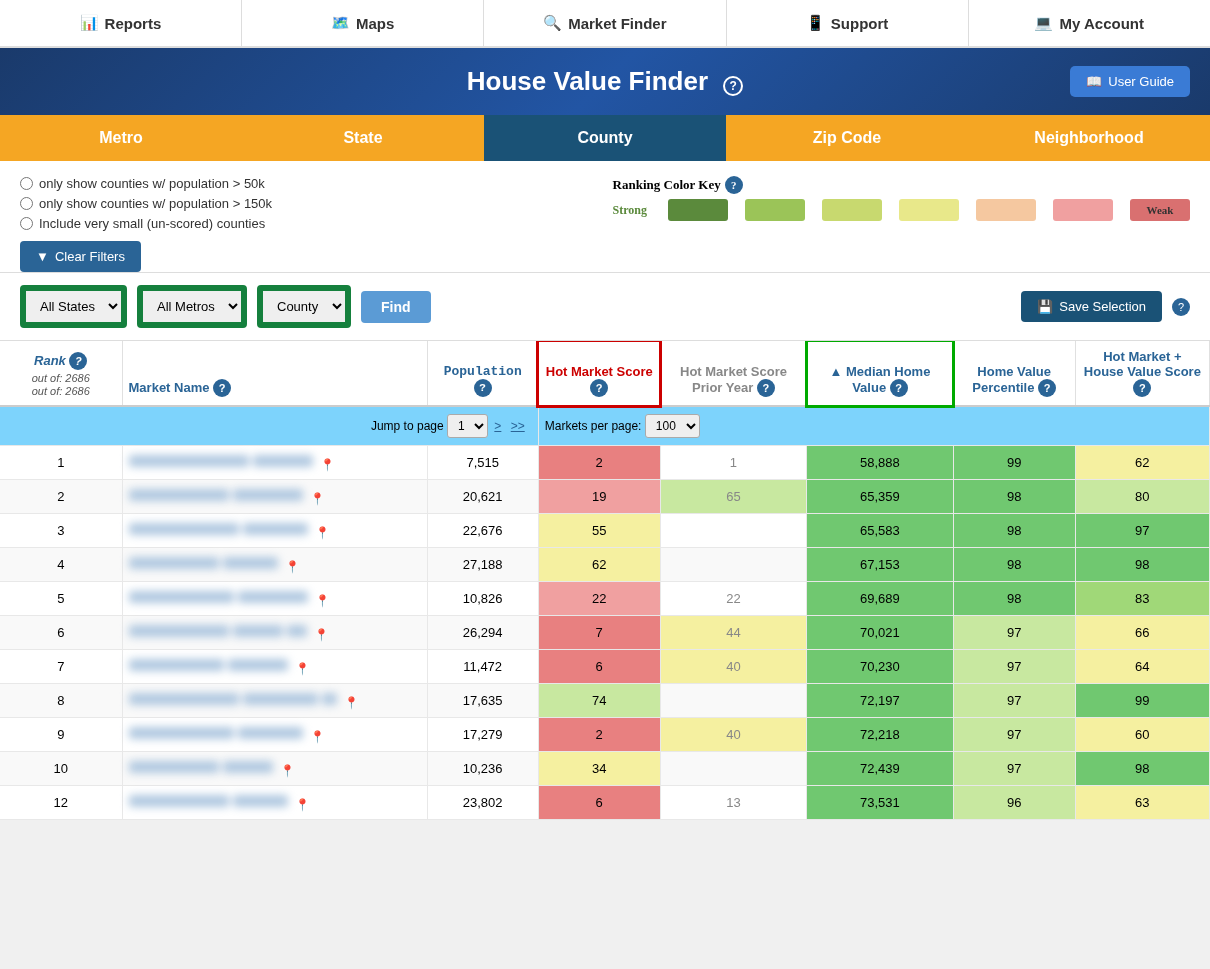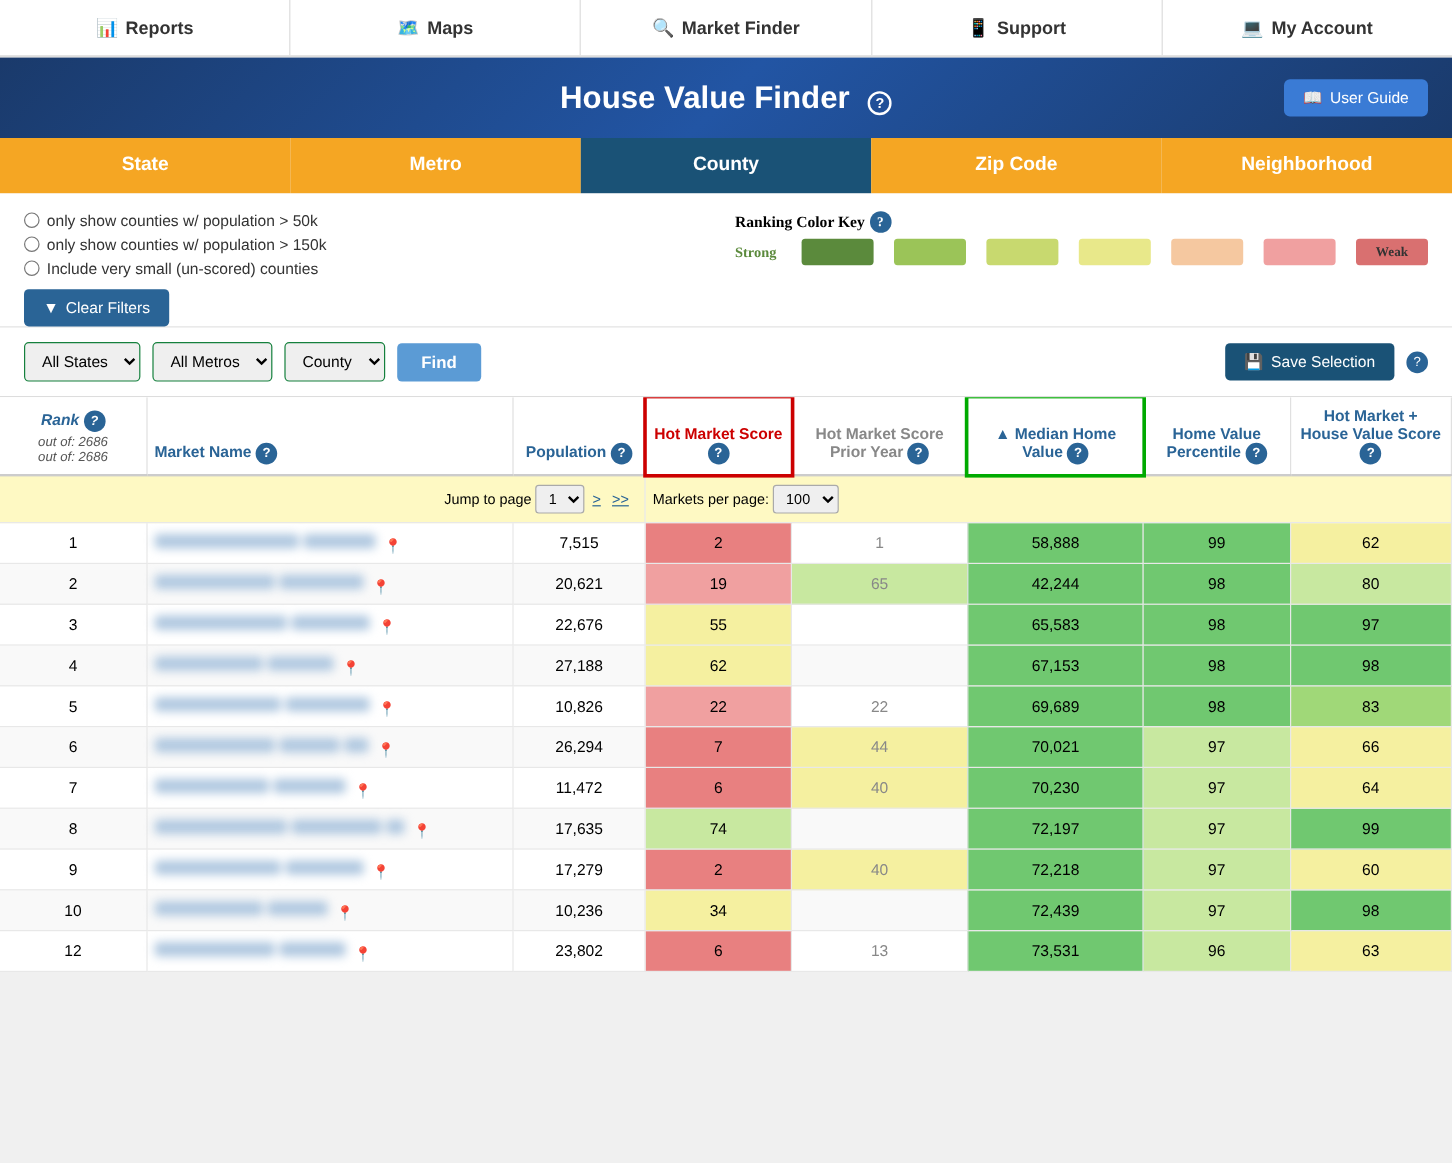--- a/index.html
+++ b/index.html
@@ -29,54 +29,54 @@
     .ck-strong { background: #5b8a3c; }
     .ck-2 { background: #9bc458; }
     .ck-3 { background: #c8d96f; }
     .ck-4 { background: #e8e88a; }
     .ck-5 { background: #f5c8a0; }
     .ck-6 { background: #f0a0a0; }
     .ck-weak { background: #d97070; color: #333; font-size: 11px; display: flex; align-items: center; justify-content: center; font-weight: bold; }
 
     
     .selects-row { display: flex; align-items: center; gap: 10px; padding: 12px 20px; background: #fff; border-bottom: 1px solid #ddd; }
-    .selects-row select { padding: 7px 10px; border: 1px solid #15803d; border-radius: 4px; font-size: 13px; }
+    .selects-row select { padding: 7px 10px; border: 6px solid #15803d; border-radius: 4px; font-size: 13px; }
     .find-btn { background: #5b9bd5; color: #fff; border: none; padding: 8px 20px; border-radius: 4px; cursor: pointer; font-size: 14px; font-weight: bold; }
     .save-selection-btn { background: #1a5276; color: #fff; border: none; padding: 8px 16px; border-radius: 4px; cursor: pointer; font-size: 13px; display: flex; align-items: center; gap: 6px; margin-left: auto; }
     .help-circle { display: inline-flex; align-items: center; justify-content: center; width: 18px; height: 18px; border-radius: 50%; background: #2a6496; color: #fff; font-size: 11px; cursor: pointer; flex-shrink: 0; }
 
     
     .table-container { background: #fff; overflow-x: auto; }
     table { width: 100%; border-collapse: collapse; font-size: 13px; }
     th { background: #fff; padding: 8px 6px; text-align: center; border-bottom: 2px solid #ccc; border-right: 1px solid #e0e0e0; color: #2a6496; font-weight: bold; vertical-align: bottom; }
     th .sub { font-weight: normal; font-size: 11px; color: #555; }
     td { padding: 7px 6px; text-align: center; border-bottom: 1px solid #e8e8e8; border-right: 1px solid #e8e8e8; }
     tr:nth-child(even) { background: #f9f9f9; }
     
     .rank-col { width: 100px; font-style: italic; }
     .name-col { width: 250px; text-align: left; }
-    .pop-col { width: 90px; }
+    .pop-col { width: 90px; font-family: Liberation Mono, monospace; }
     .hot-col { width: 100px; }
     .hot-prior-col { width: 120px; }
     .median-col { width: 120px; }
     .hv-pct-col { width: 100px; }
     .hot-hv-col { width: 110px; }
 
     
     .cell-red-dark { background: #e88080 !important; }
     .cell-red { background: #f0a0a0 !important; }
     .cell-yellow { background: #f5f0a0 !important; }
     .cell-green-dark { background: #70c870 !important; }
     .cell-green { background: #a0d878 !important; }
     .cell-green-light { background: #c8e8a0 !important; }
     .cell-pink { background: #f5c8c8 !important; }
     .market-name-blur { display: inline-block; background: #b0c8e0; border-radius: 3px; height: 12px; margin: 2px 0; }
 
     
-    .pagination-row td { background: #fef9c3; font-size: 12px; }
+    .pagination-row td { background: #7dd3fc; font-size: 12px; }
     .page-select { padding: 3px 6px; border: 1px solid #aaa; border-radius: 3px; font-size: 12px; }
     .page-link { color: #2a6496; cursor: pointer; text-decoration: underline; margin: 0 3px; }
     
     .blurred { filter: blur(4px); user-select: none; }
 
     
     .col-hot-market { outline: 3px solid #cc0000; outline-offset: -1px; }
     .col-median { outline: 3px solid #00aa00; outline-offset: -1px; }
   </style>
 </head>
@@ -112,22 +112,22 @@
     House Value Finder
     <span class="hero-question">?</span>
   </span>
   <button class="hero-guide">
     <span>📖</span>
     <span>User Guide</span>
   </button>
 </div>
 
 <div class="tab-bar" id="tab-bar-container">
+    <div class="tab">Metro</div>
     <div class="tab">State</div>
-    <div class="tab">Metro</div>
     <div class="tab active">County</div>
     <div class="tab">Zip Code</div>
     <div class="tab">Neighborhood</div>
   </div>
 
 <div style="background:#fff; padding: 15px 20px 0 20px; border-bottom: 1px solid #ddd;">
   <div style="display:flex; align-items:flex-start; justify-content:space-between;">
     <div>
       <div class="radio-group">
         <label>
@@ -239,21 +239,21 @@
           <td class="cell-green-dark">58,888</td>
           <td class="cell-green-dark">99</td>
           <td class="cell-yellow">62</td>
         </tr>
         <tr>
           <td>2</td>
           <td class="name-col"><span class="blurred"><span class="market-name-blur" style="width:100px; display:inline-block; margin-right:4px;"></span><span class="market-name-blur" style="width:70px; display:inline-block; margin-right:4px;"></span></span> <span style="color:#cc0000; font-size:12px;">📍</span></td>
           <td>20,621</td>
           <td class="cell-red">19</td>
           <td class="cell-green-light" style="color: rgb(136, 136, 136);">65</td>
-          <td class="cell-green-dark">42,244</td>
+          <td class="cell-green-dark">65,359</td>
           <td class="cell-green-dark">98</td>
           <td class="cell-green-light">80</td>
         </tr>
         <tr>
           <td>3</td>
           <td class="name-col"><span class="blurred"><span class="market-name-blur" style="width:110px; display:inline-block; margin-right:4px;"></span><span class="market-name-blur" style="width:65px; display:inline-block; margin-right:4px;"></span></span> <span style="color:#cc0000; font-size:12px;">📍</span></td>
           <td>22,676</td>
           <td class="cell-yellow">55</td>
           <td style="color: rgb(136, 136, 136);"></td>
           <td class="cell-green-dark">65,583</td>

